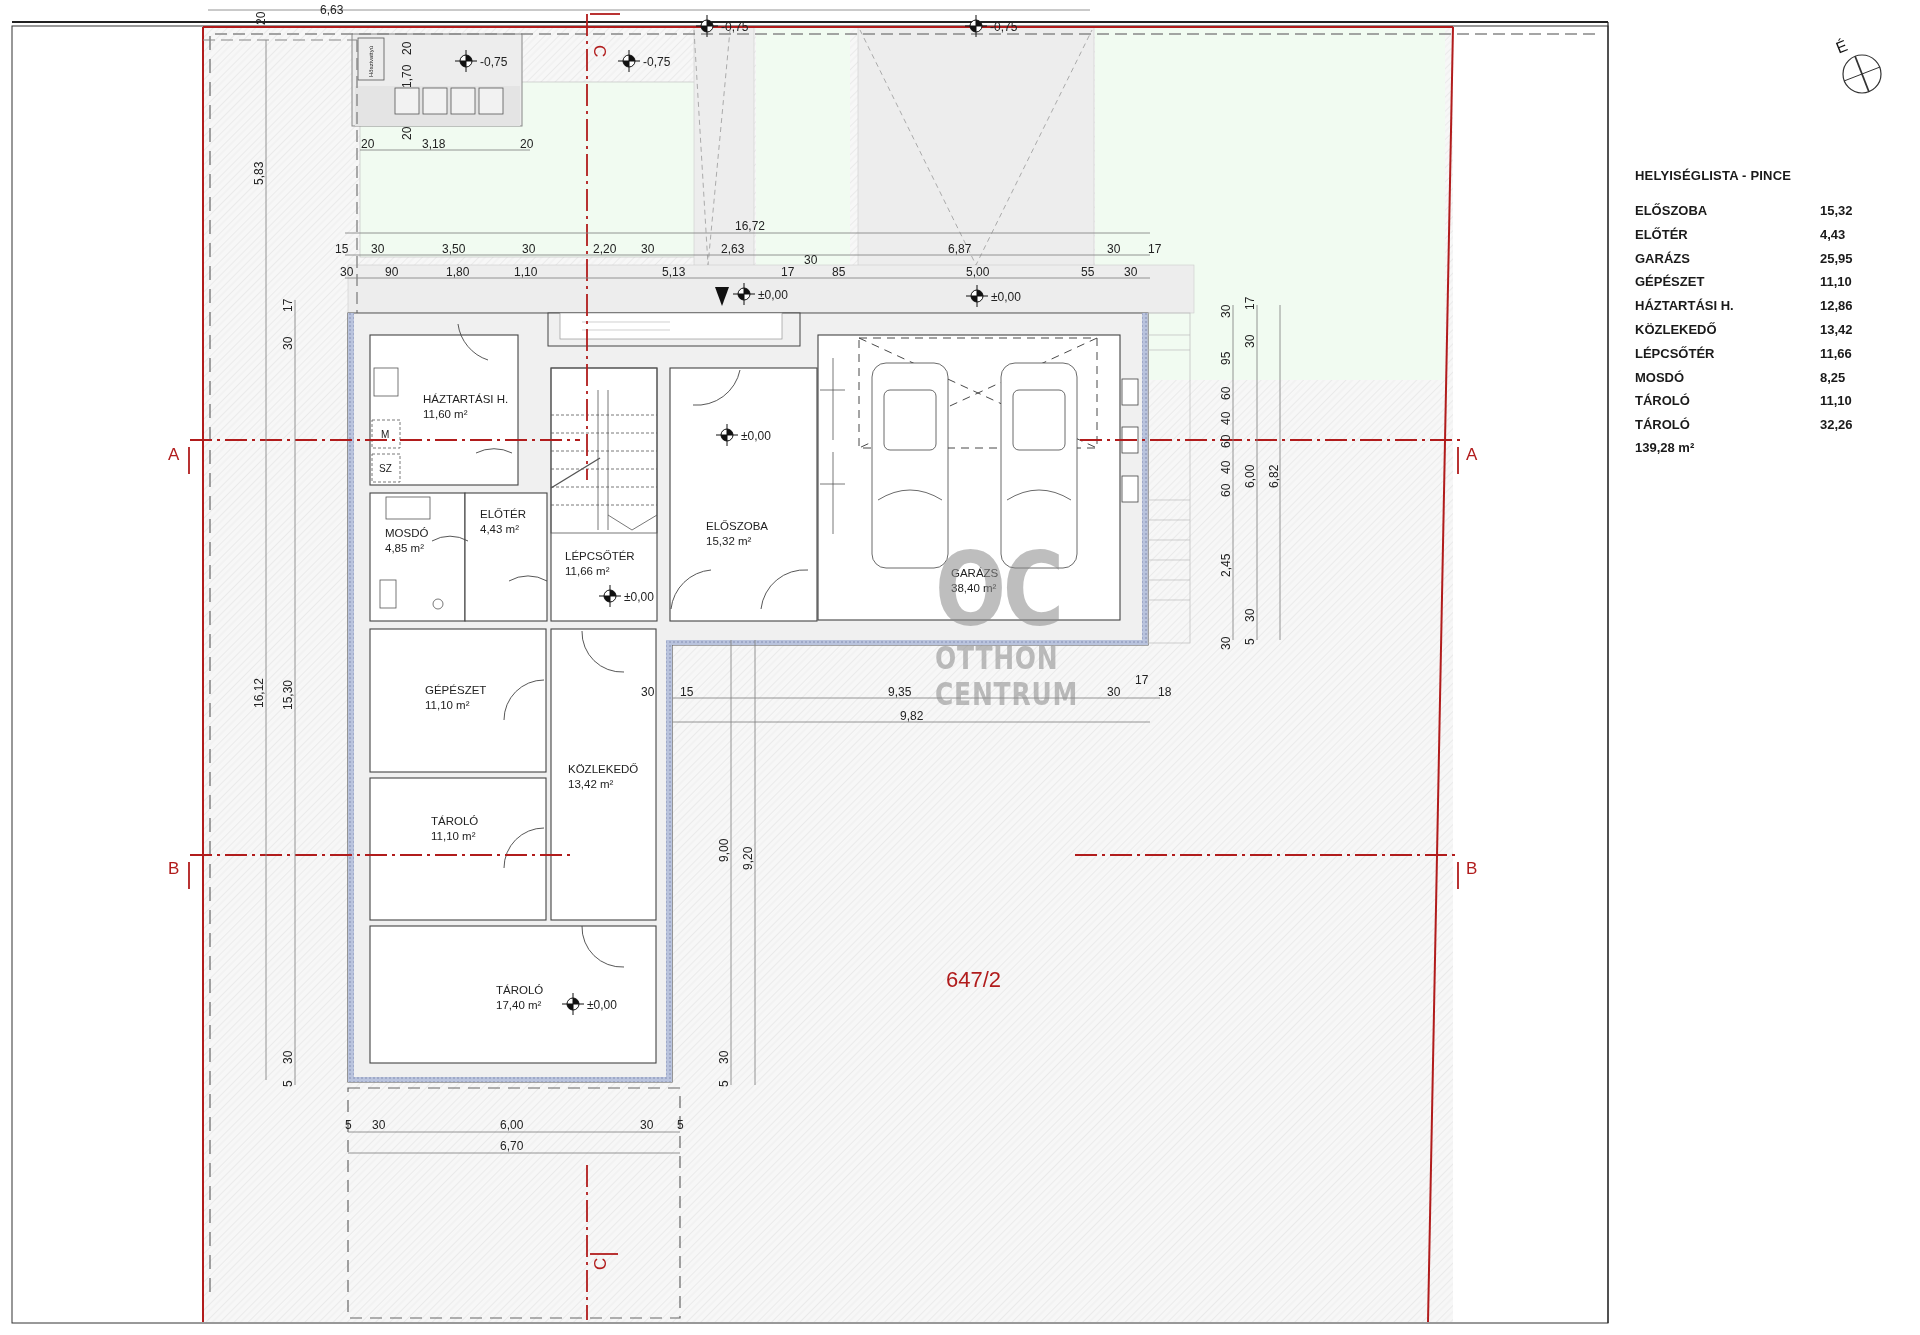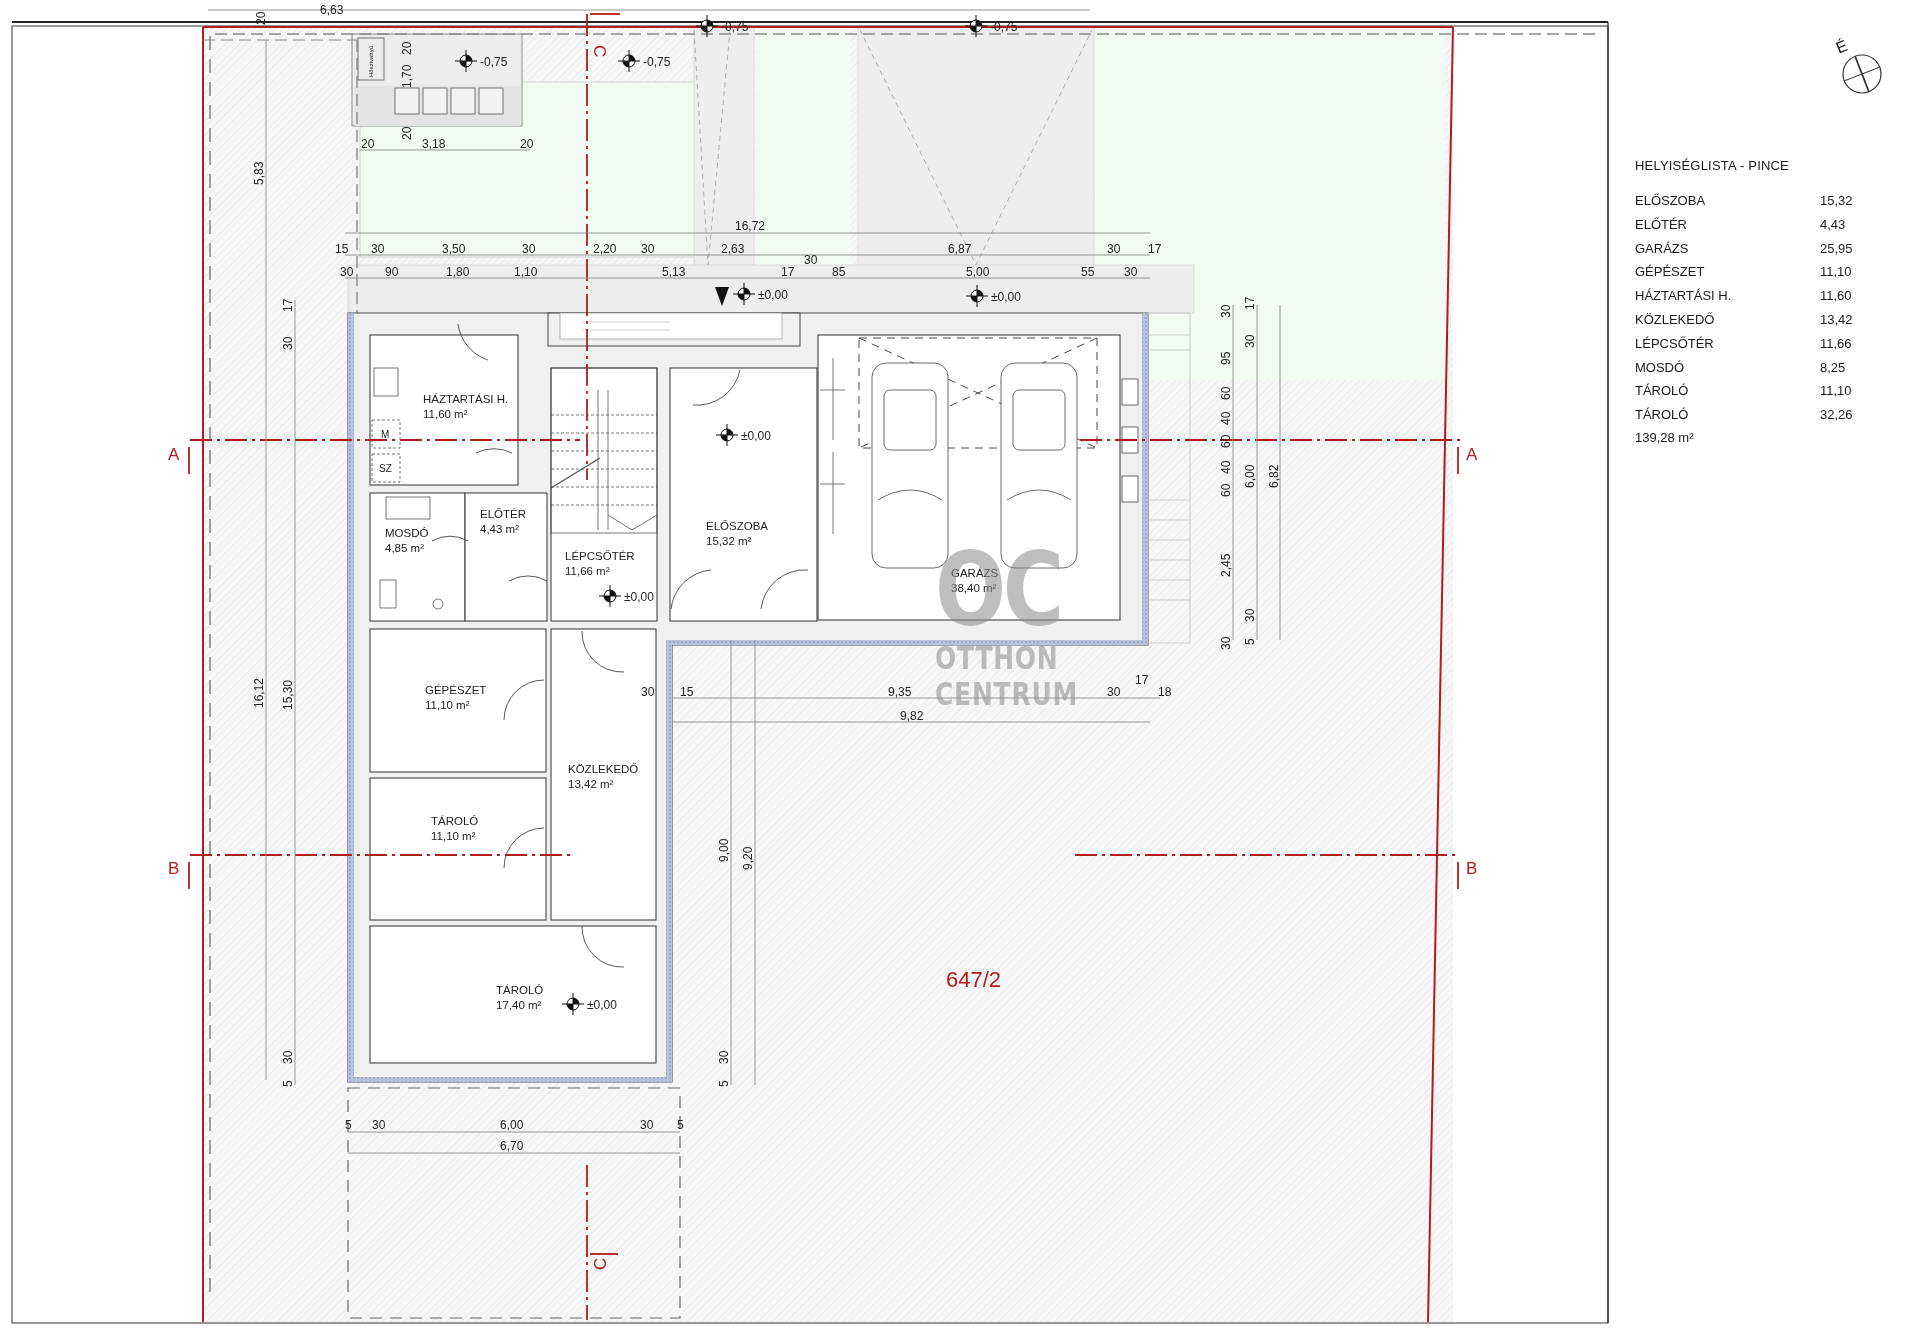--- a/index.html
+++ b/index.html
@@ -1,21 +1,21 @@
 <!DOCTYPE html>
 <html><head>
 <meta charset="utf-8">
 <style>
   html, body { margin:0; padding:0; background:#ffffff; }
   body { width:1920px; height:1335px; position:relative; overflow:hidden; font-family:"Liberation Sans", sans-serif; }
   #plan { position:absolute; left:0; top:0; width:1920px; height:1335px; }
   .txt { font-family:"Liberation Sans", sans-serif; fill:#1a1a1a; }
   .dim { font-size:12px; fill:#222; }
   .room { font-size:11.5px; fill:#222; }
-  .legend { position:absolute; left:1635px; top:158px; width:265px; color:#1a1a1a; font-size:13px; }
+  .legend { position:absolute; left:1635px; top:168px; width:265px; color:#1a1a1a; font-size:13px;font-weight:bold; }
   .legend .title { font-size:13px; margin-bottom:16px; letter-spacing:0.2px; }
   .legend .row { display:flex; justify-content:space-between; height:23.8px; line-height:23.8px; }
   .legend .row .val { text-align:left; width:80px; }
   .legend .total { text-align:left; height:22px; line-height:22px; }
   .north { position:absolute; left:1830px; top:32px; width:60px; height:70px; }
   .logo { position:absolute; left:895px; top:540px; width:140px; opacity:0.55;margin-left:40px; }
   .logo .oc { font-family:"DejaVu Sans", sans-serif; font-weight:bold; font-size:102px; color:#8a8a8a; line-height:100px; letter-spacing:-4px; transform:scaleX(0.82); transform-origin:left; }
   .logo .name { font-family:"DejaVu Sans", sans-serif; font-weight:bold; font-size:32px; color:#8a8a8a; line-height:36px; transform:scaleX(0.78); transform-origin:left; letter-spacing:1px; }
 </style>
 </head>
@@ -379,21 +379,21 @@
   <div class="row">
       <span>GARÁZS</span>
       <span class="val">25,95</span>
     </div>
   <div class="row">
       <span>GÉPÉSZET</span>
       <span class="val">11,10</span>
     </div>
   <div class="row">
       <span>HÁZTARTÁSI H.</span>
-      <span class="val">11,60</span>
+      <span class="val">12,86</span>
     </div>
   <div class="row">
       <span>KÖZLEKEDŐ</span>
       <span class="val">13,42</span>
     </div>
   <div class="row">
       <span>LÉPCSŐTÉR</span>
       <span class="val">11,66</span>
     </div>
   <div class="row">

